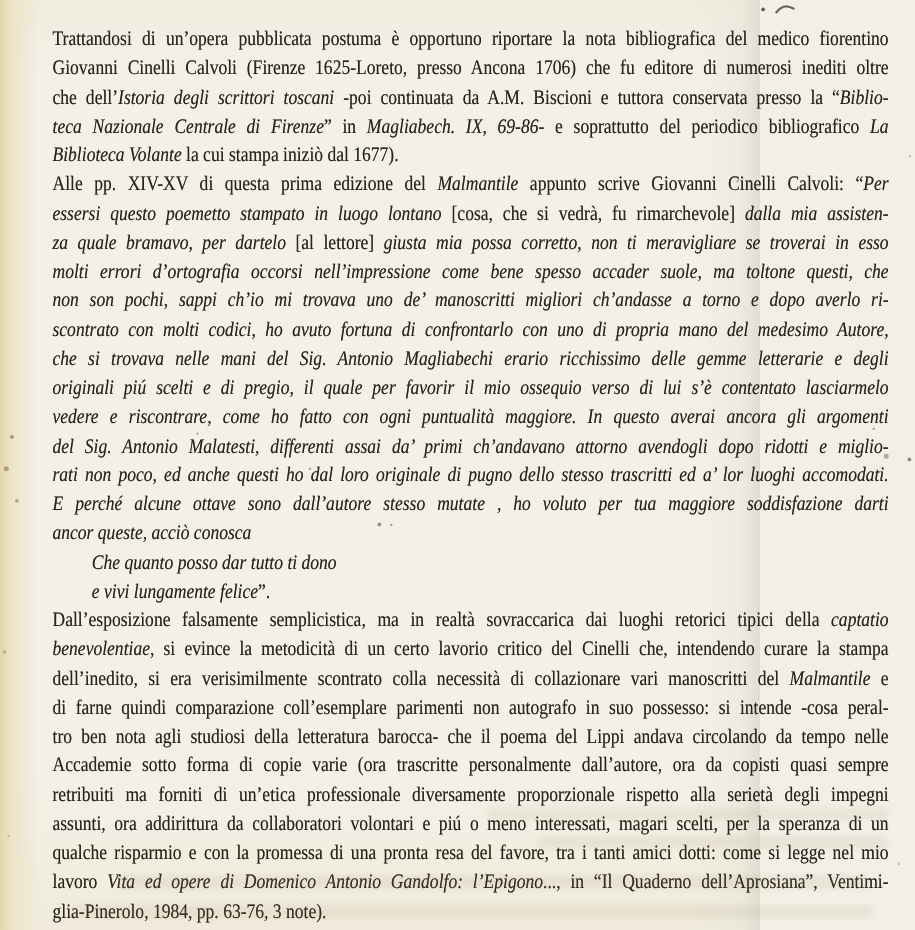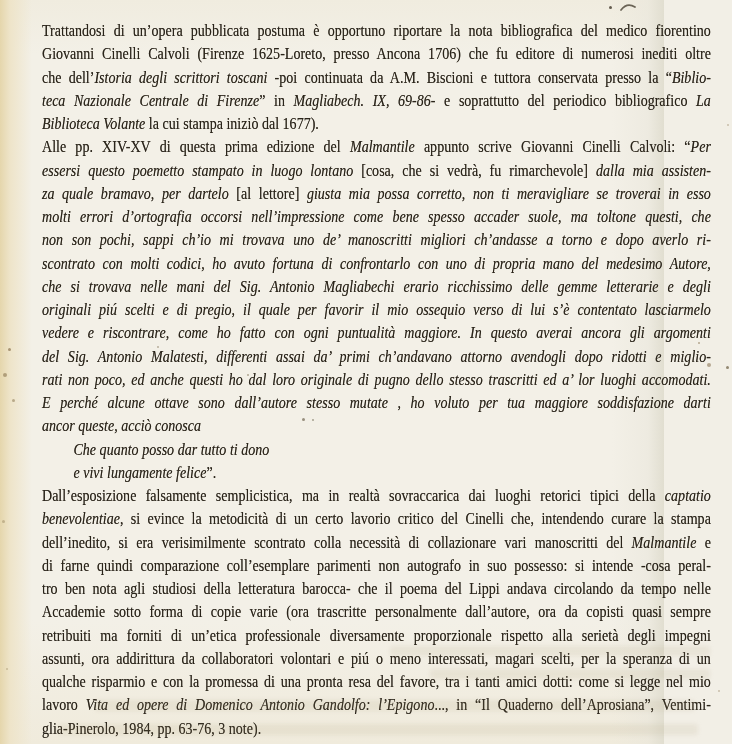--- a/index.html
+++ b/index.html
@@ -4,21 +4,21 @@
 <style>
   html, body {
     margin: 0; padding: 0;
     width: 732px; height: 744px;
     overflow: hidden;
     background: #f2efe6;
     font-family: "Liberation Serif", "DejaVu Serif", serif;
   }
   .page {
     position: relative;
-    width: 664px; height: 744px;
+    width: 608px; height: 744px;
     background:
       linear-gradient(90deg, var(--edge-left-1) 0px, var(--edge-left-2) 10px, rgba(243,240,231,0) 32px),
       linear-gradient(270deg, var(--edge-right-1) 0px, rgba(233,230,219,0.55) 16px, rgba(243,240,231,0) 52px),
       linear-gradient(180deg, #f0ecdf 0px, #f3f0e7 55px, #f3f0e7 620px, #f0ebdc 744px),
       var(--paper);
   }
   .text-column {
     position: absolute;
     left: 42px; top: 19px;
     width: 786px;

